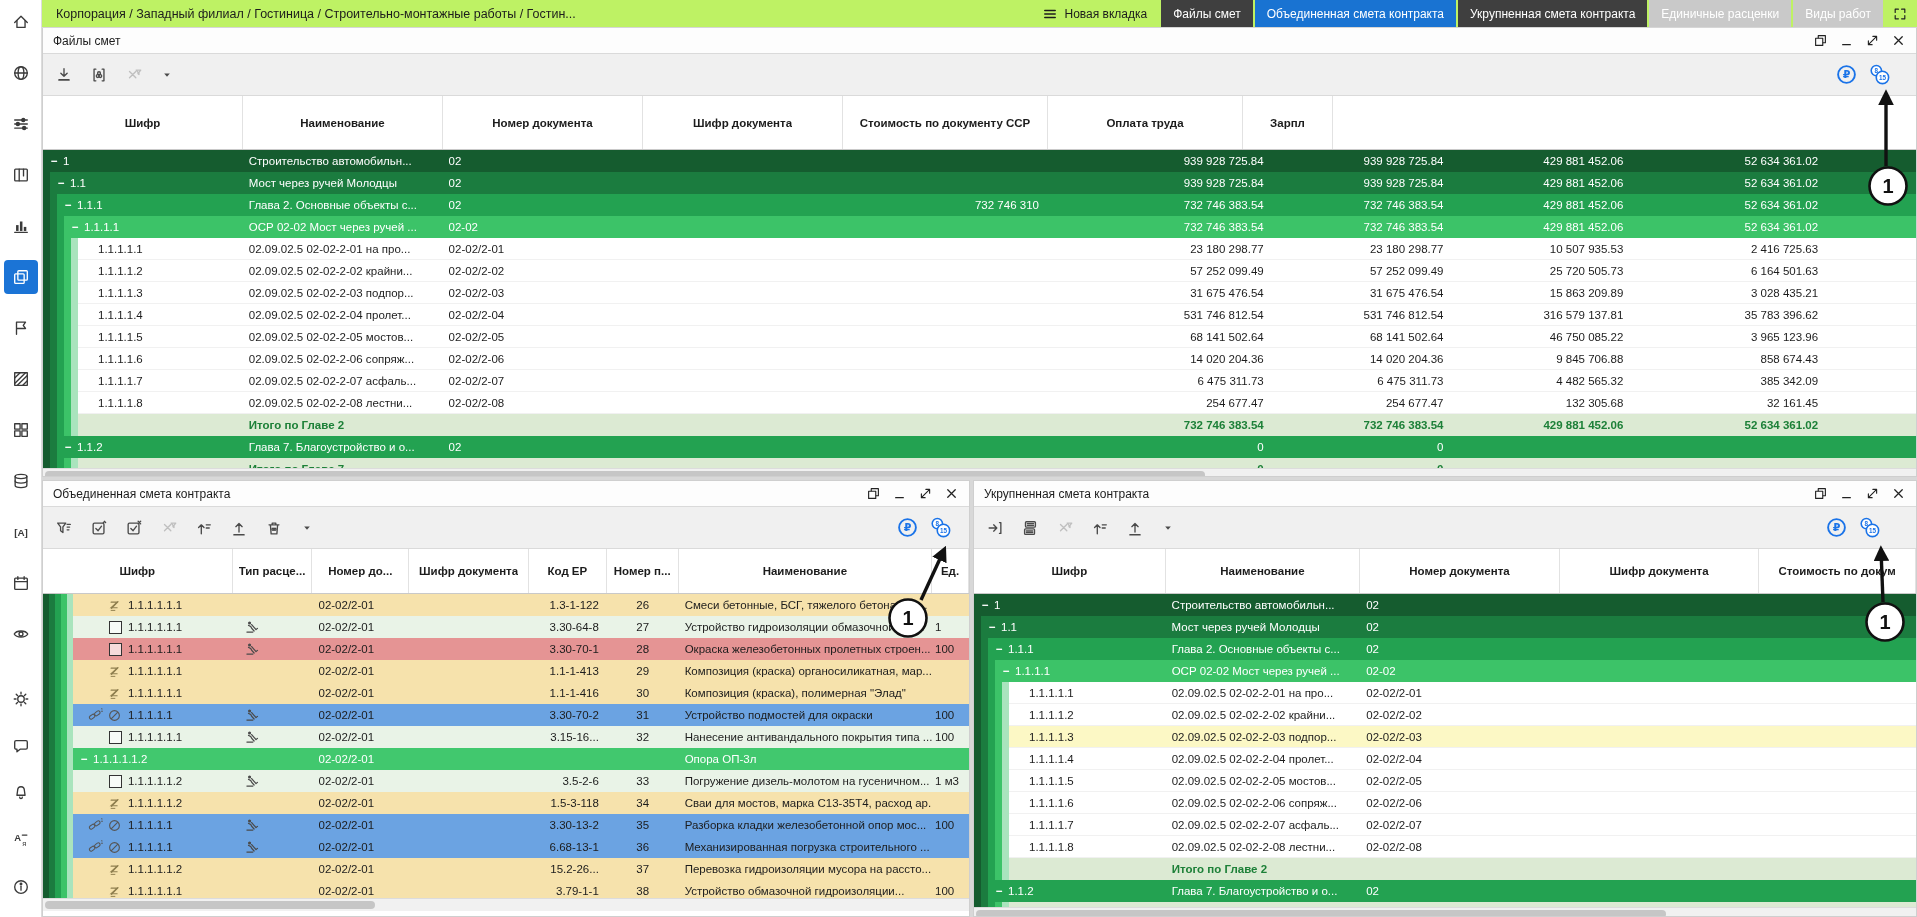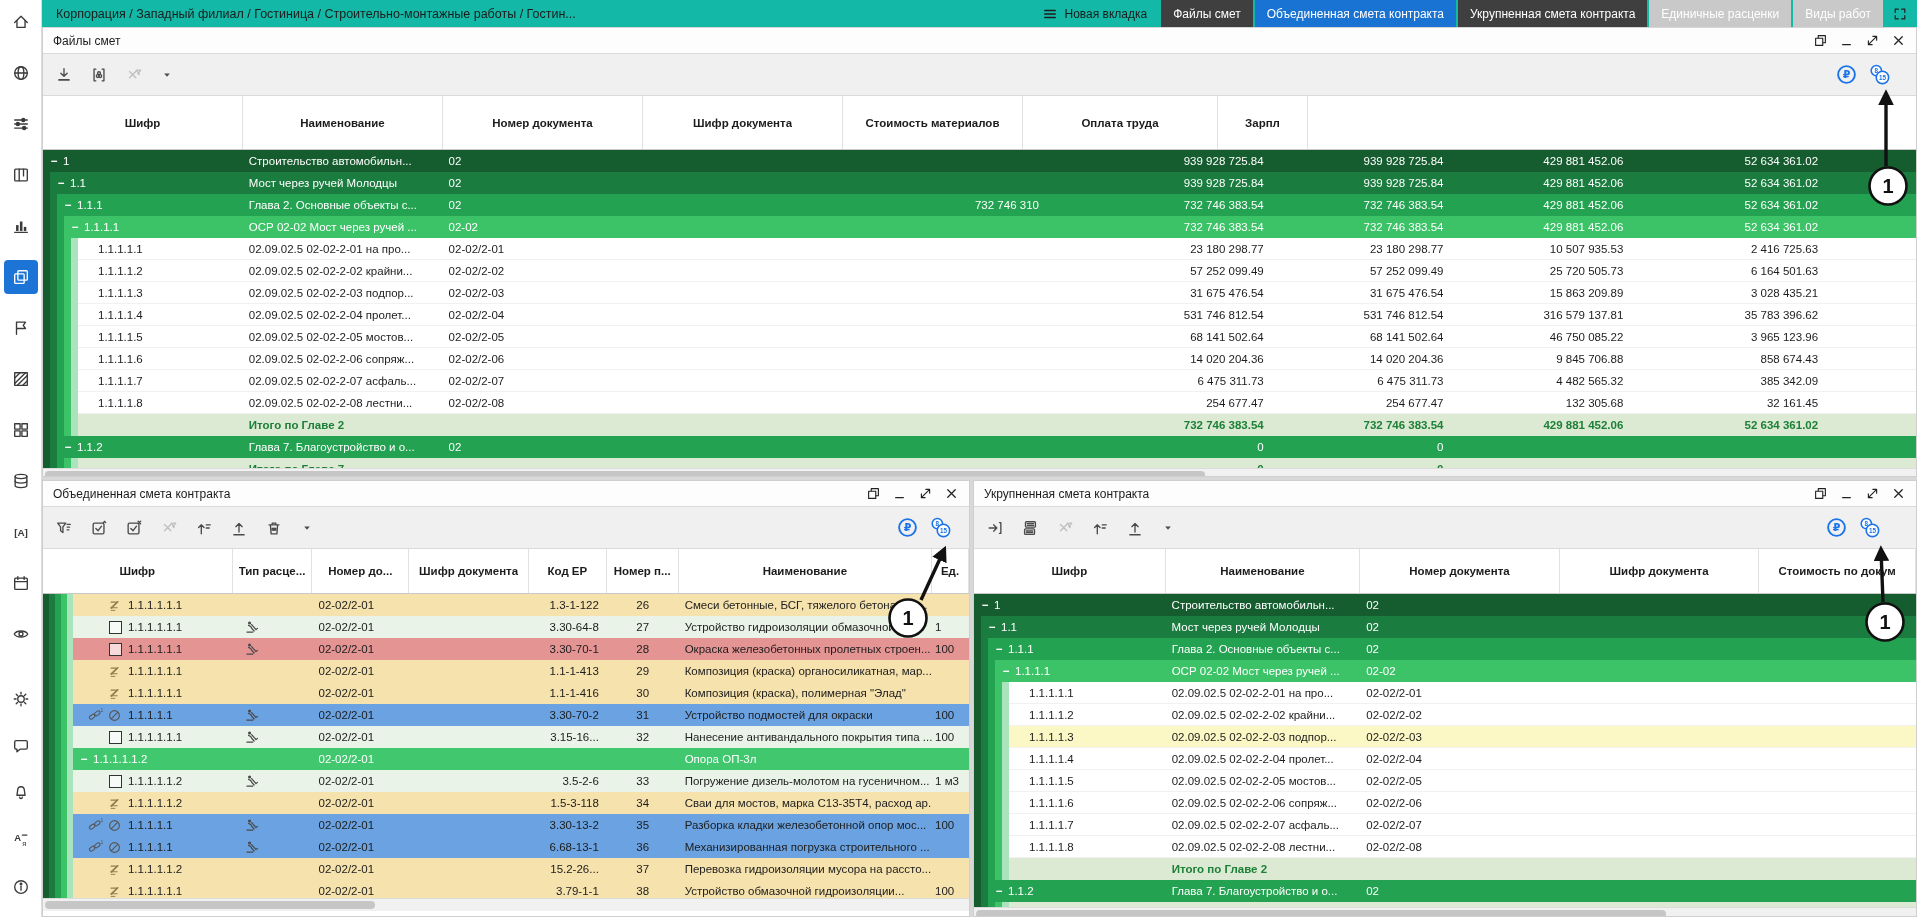--- a/index.html
+++ b/index.html
@@ -8,21 +8,21 @@
   svg{display:block}
   
   .sidebar{position:absolute;left:0;top:0;width:42px;height:917px;background:#fff;border-right:1px solid #dcdcdc;
            display:flex;flex-direction:column;align-items:center;padding-top:5px;box-sizing:border-box;z-index:5}
   .side-ic{width:34px;height:34px;min-height:34px;display:flex;align-items:center;justify-content:center;color:#3a3a3a;
            margin-bottom:17px;border-radius:4px;cursor:pointer}
   .side-ic.active{background:#1b74d6;color:#fff}
   .side-bottom{margin-top:auto;display:flex;flex-direction:column;align-items:center}
   .side-bottom .side-ic{margin-bottom:13px}
   
-  .topbar{position:absolute;left:42px;top:0;right:0;height:27px;background:#14b8a6;border-bottom:1px solid #d6d6d6;
+  .topbar{position:absolute;left:42px;top:0;right:0;height:27px;background:#bef264;border-bottom:1px solid #d6d6d6;
           display:flex;align-items:center;z-index:4}
   .crumb{padding-left:14px;font-size:12.5px;white-space:nowrap}
   .tabs{margin-left:auto;display:flex;align-items:stretch;height:27px}
   .newtab{display:flex;gap:7px;align-items:center;padding:0 12px;font-size:12px;cursor:pointer}
   .tab{display:flex;align-items:center;padding:0 12px;color:#fff;font-size:12px;margin-left:2px;cursor:pointer;white-space:nowrap}
   .tab.dark{background:#3f3f3f}.tab.blue{background:#1973d2}.tab.light{background:#c9c9c9}
   .fsbtn{display:flex;align-items:center;justify-content:center;width:34px;color:#222;cursor:pointer}
   
   .panel{position:absolute;background:#fff;border:1px solid #cfcfcf;box-sizing:border-box;display:flex;flex-direction:column;overflow:hidden}
   .ptitle{height:25px;min-height:25px;border-bottom:1px solid #dadada;display:flex;align-items:center;padding:0 10px;font-size:12px;background:#fdfdfd}
@@ -319,22 +319,22 @@
           </div>
           <div class="hcell" style="width: 200px; height: 53px;">
             <span>Наименование</span>
           </div>
           <div class="hcell" style="width: 200px; height: 53px;">
             <span>Номер документа</span>
           </div>
           <div class="hcell" style="width: 200px; height: 53px;">
             <span>Шифр документа</span>
           </div>
-          <div class="hcell" style="width: 180px; height: 53px;">
-            <span>Стоимость материалов</span>
+          <div class="hcell" style="width: 205px; height: 53px;">
+            <span>Стоимость по документу ССР</span>
           </div>
           <div class="hcell" style="width: 195px; height: 53px;">
             <span>Оплата труда</span>
           </div>
           <div class="hcell" style="width: 90px; height: 53px;">
             <span>Зарпл</span>
           </div>
         </div>
         <div class="grows" style="height: 318px;">
           <div class="grow" style="background: rgb(21, 92, 47); color: rgb(255, 255, 255);">

